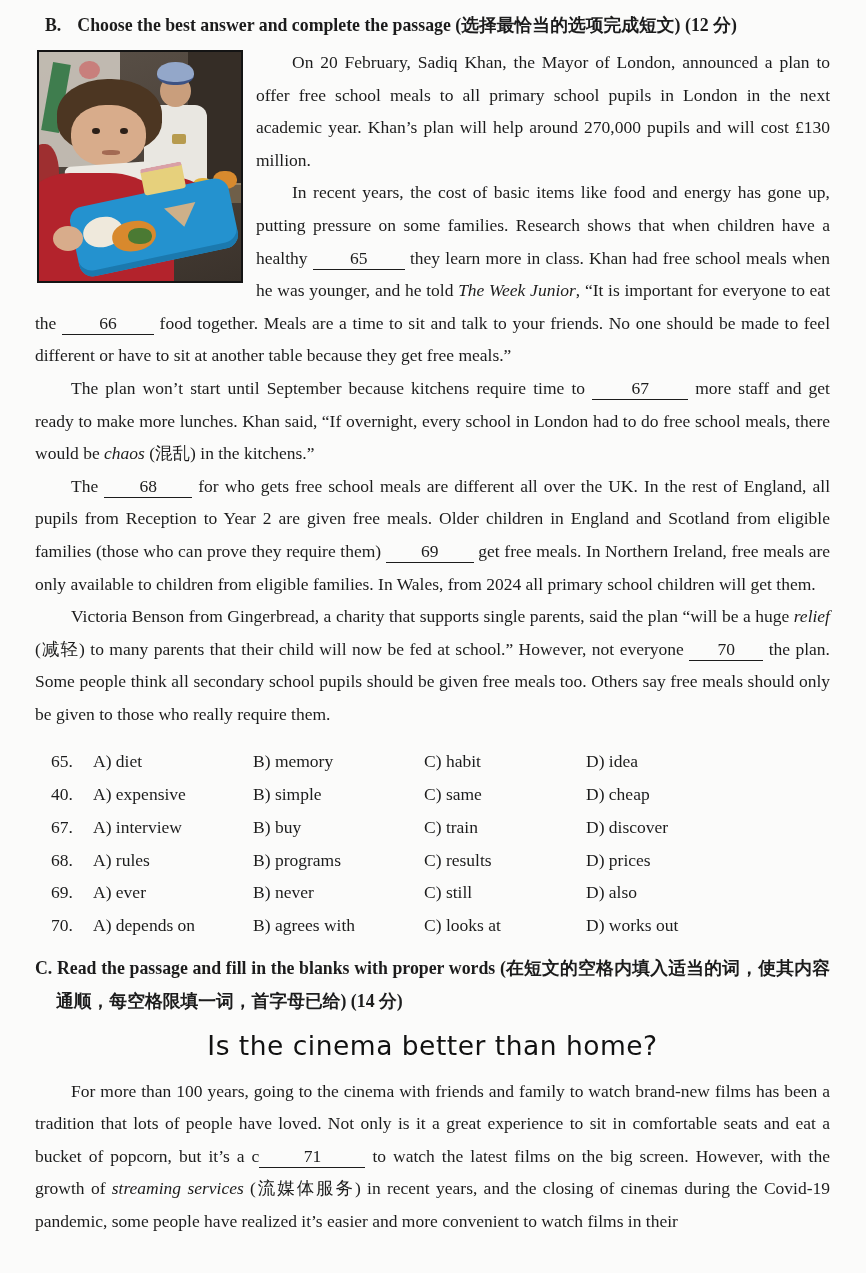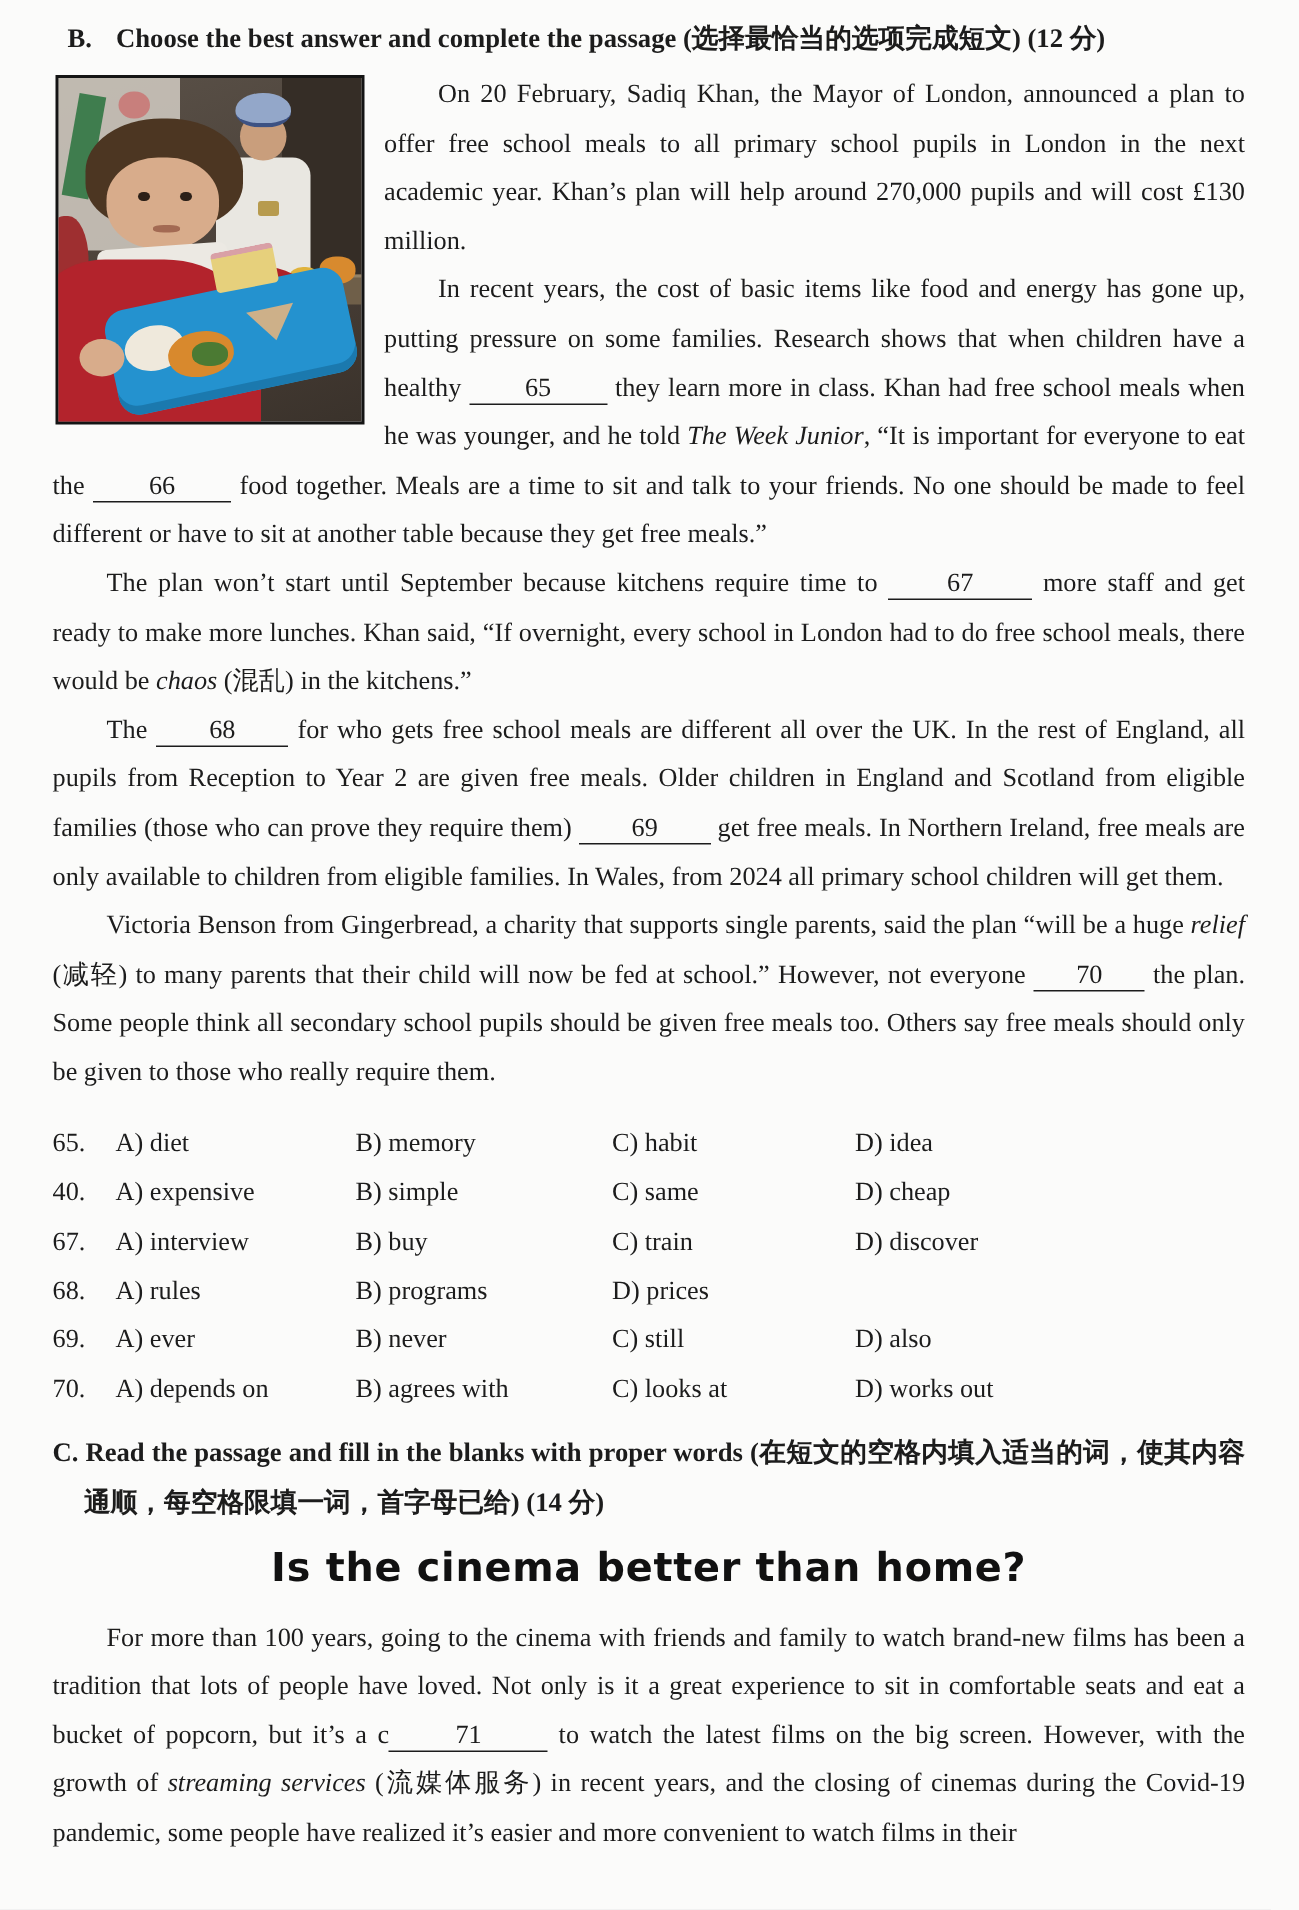--- a/index.html
+++ b/index.html
@@ -49,26 +49,26 @@
   .ph-sweater { left:-9%; top:53%; width:76%; height:58%; background:#b3232c; border-radius:32% 42% 0 0; }
   .ph-arm { left:54%; top:56%; width:34%; height:28%; background:#ad2129; border-radius:42%; transform:rotate(24deg); }
   .ph-tray { left:17%; top:61%; width:80%; height:31%; background:#2492cf; border-radius:14px; transform:rotate(-12deg); box-shadow:inset 0 -6px 0 #1b79ae; }
   .ph-cake { left:51%; top:49.5%; width:21%; height:12%; background:#e6d07c; border-top:4px solid #d9a0a6; transform:rotate(-11deg); border-radius:3px; }
   .ph-rice { left:22%; top:72%; width:20%; height:13%; background:#efe9dc; border-radius:50%; transform:rotate(-12deg); }
   .ph-curry { left:36%; top:74%; width:22%; height:13%; background:#d8892d; border-radius:48%; transform:rotate(-10deg); }
   .ph-veg { left:44%; top:77%; width:12%; height:7%; background:#4b7a33; border-radius:45%; }
   .ph-sandwich { left:63%; top:67%; width:0; height:0; background:none; border-left:16px solid transparent; border-right:16px solid transparent; border-bottom:22px solid #cdb089; transform:rotate(168deg); }
   .ph-hand { left:7%; top:76%; width:15%; height:11%; background:#d8ac8b; border-radius:50%; }
   
-  .options { margin-top:15px; }
+  .options { margin-top:15px;margin-left:16px; }
   .opt-row { display:grid; grid-template-columns:42px 160px 171px 162px 1fr; line-height:32.7px; }
   
   .sec-c-head { font-weight:bold; font-size:17.8px; line-height:33.5px; margin-top:10px;
                 padding-left:21px; text-indent:-21px; text-align:justify; }
-  .cinema-title { font-family:"DejaVu Sans", sans-serif; font-weight:bold; font-size:26.5px;
+  .cinema-title { font-family:"DejaVu Sans", sans-serif; font-weight:normal; font-size:26.5px;
                   text-align:center; letter-spacing:.5px; margin:11px 0 14px 0; color:#111; }
 </style>
 </head>
 <body>
 
 <div class="page">
 
   <div class="sec-b-head">
     <span class="lbl">B.</span><span>Choose the best answer and complete the passage (选择最恰当的选项完成短文) (12 分)</span>
   </div>
@@ -128,20 +128,21 @@
         <span class="opt-cell">67.</span>
         <span class="opt-cell">A) interview</span>
         <span class="opt-cell">B) buy</span>
         <span class="opt-cell">C) train</span>
         <span class="opt-cell">D) discover</span>
       </div>
       <div class="opt-row">
         <span class="opt-cell">68.</span>
         <span class="opt-cell">A) rules</span>
         <span class="opt-cell">B) programs</span>
+        <span class="opt-cell">C) results</span>
         <span class="opt-cell">D) prices</span>
       </div>
       <div class="opt-row">
         <span class="opt-cell">69.</span>
         <span class="opt-cell">A) ever</span>
         <span class="opt-cell">B) never</span>
         <span class="opt-cell">C) still</span>
         <span class="opt-cell">D) also</span>
       </div>
       <div class="opt-row">

